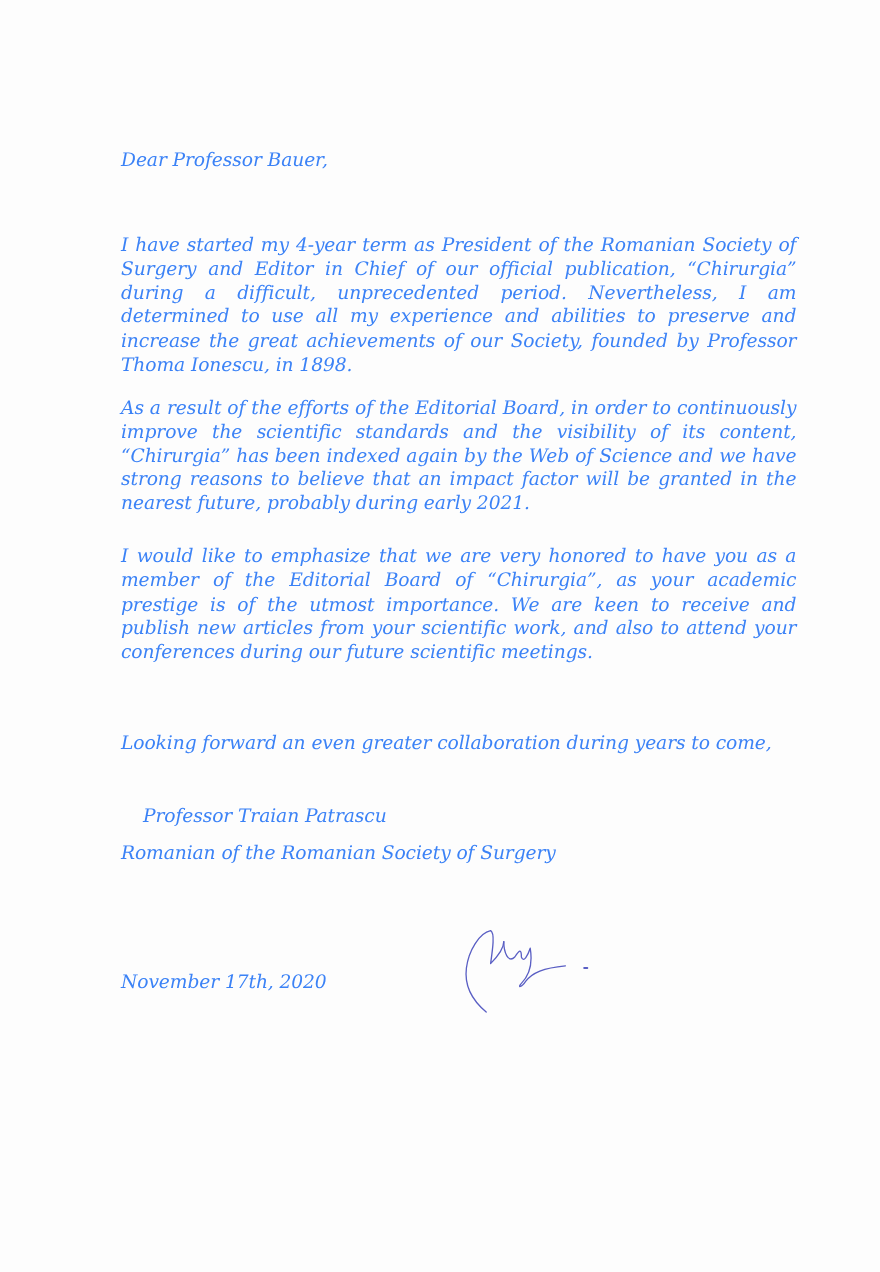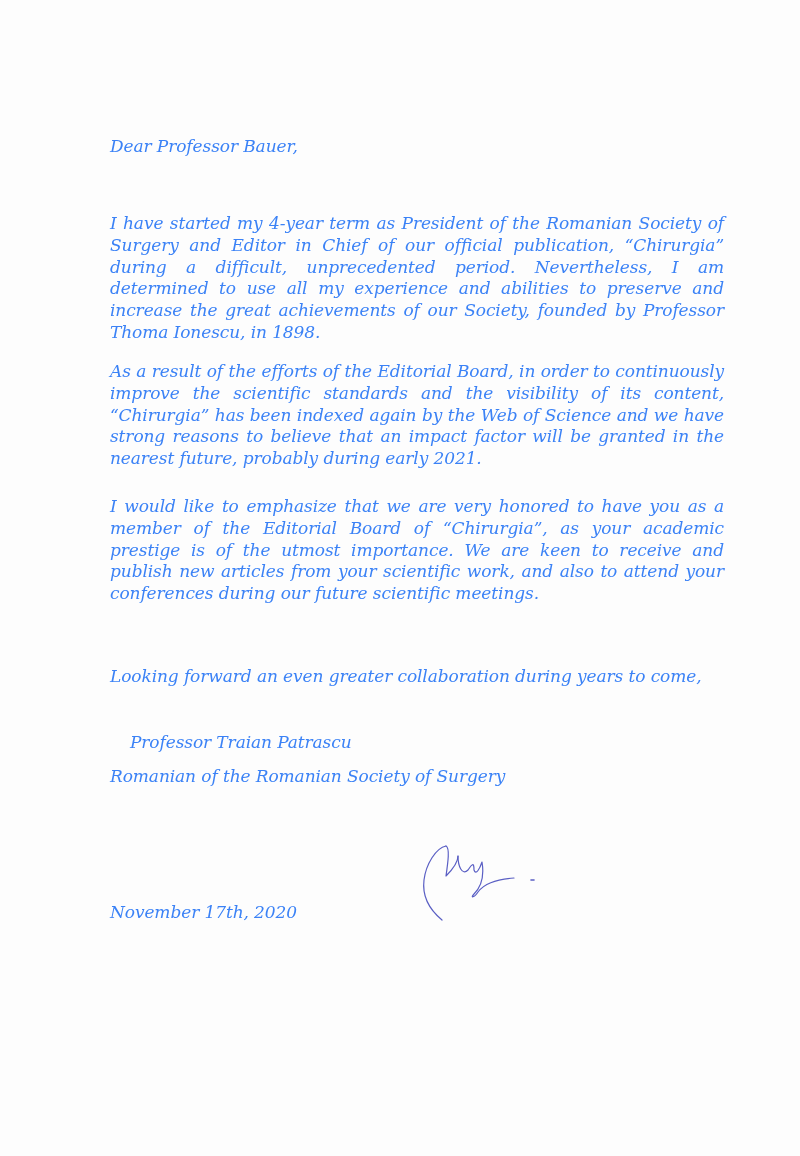--- a/index.html
+++ b/index.html
@@ -39,21 +39,21 @@
     }
     .p1 { top: 213px; }
     .p2 { top: 361px; }
     .p3 { top: 496px; }
     .p4 { top: 649px; margin-top: 17px; }
     .line { line-height: 21.8px; }
     .yours { top: 697px; }
     .sig-name { top: 732px; margin-left: 20px; }
     .sig-title1 { top: 766px; }
     .sig-title2 { top: 802px; }
-    .date { top: 902px; }
+    .date { top: 883px; }
     .signature {
       position: absolute;
       left: 418px;
       top: 840px;
       width: 130px;
       height: 85px;
     }
   </style>
 </head>
 <body>

